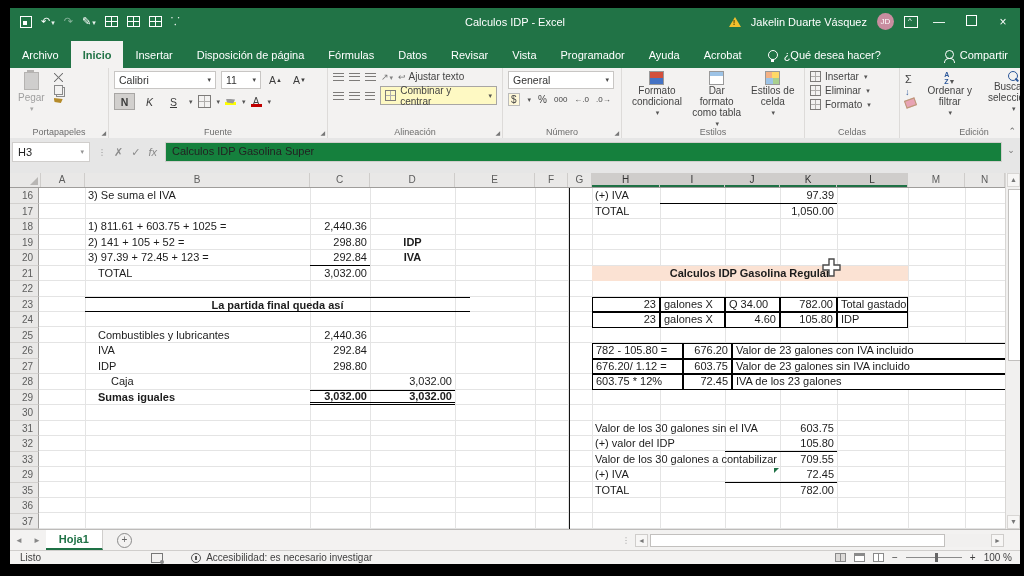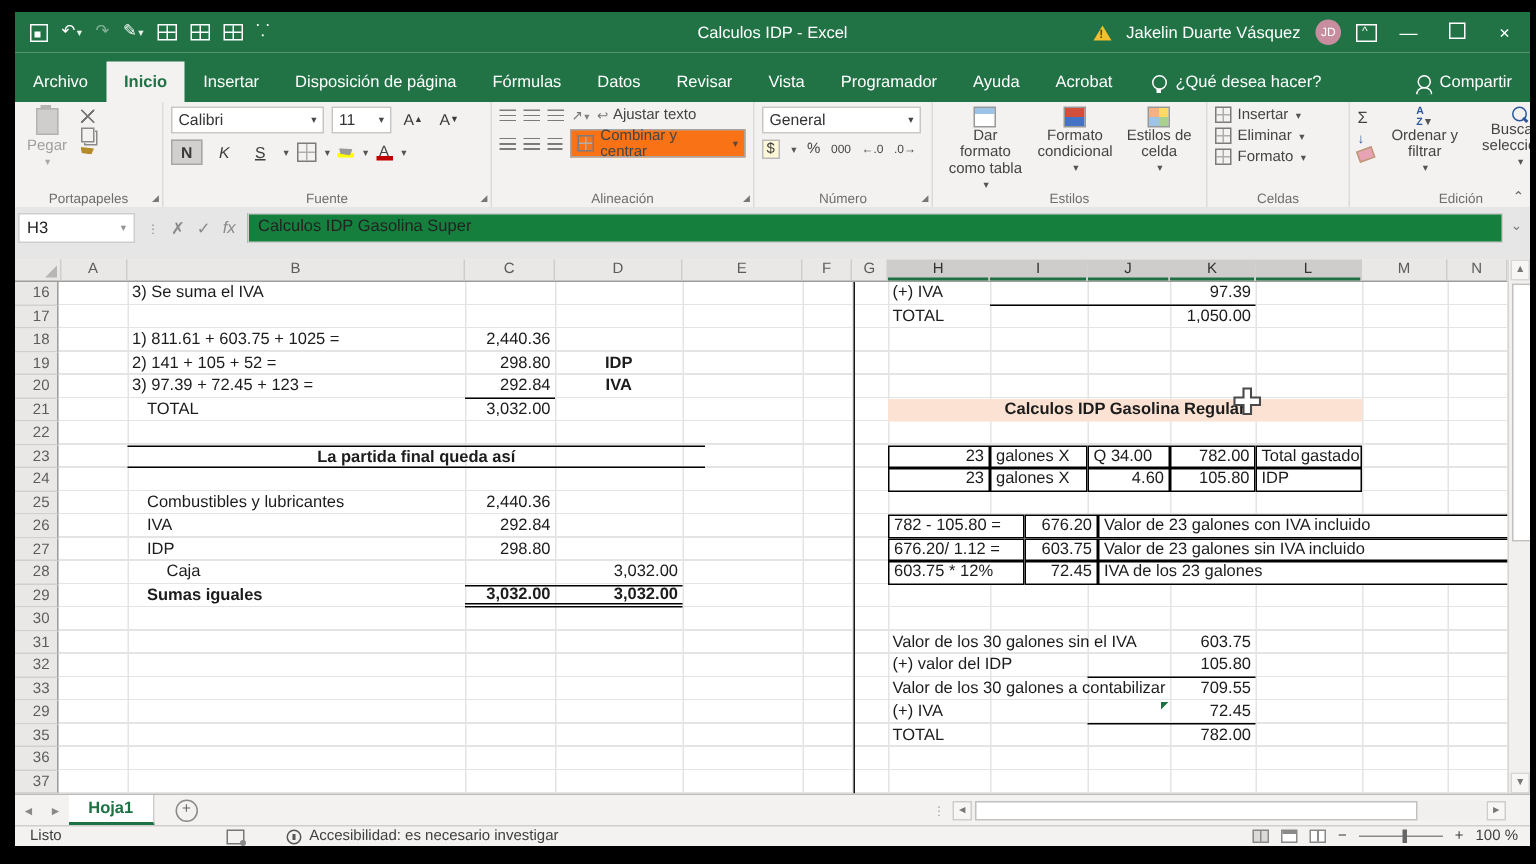--- a/index.html
+++ b/index.html
@@ -53,21 +53,21 @@
     linear-gradient(-45deg,transparent 44%,#777 46%,#777 54%,transparent 56%);}
   .ic-copy{width:7px;height:8px;border:1px solid #8a8a8a;box-shadow:2px 2px 0 -1px #f3f2f1,2px 2px 0 0 #8a8a8a;}
   .ic-brush{width:9px;height:5px;background:#b58b2a;clip-path:polygon(0 0,100% 20%,80% 100%,10% 80%);}
   .selbox{display:flex;align-items:center;justify-content:space-between;background:#fff;border:1px solid #c8c6c4;height:16px;padding:0 4px;font-size:10.5px;color:#333;}
   .btn{display:inline-flex;align-items:center;justify-content:center;min-width:15px;height:15px;padding:0 2px;font-size:10.5px;color:#3b3b3b;}
   .btn.pressed{background:#d2d0ce;border:1px solid #a8a6a4;}
   .ubar{display:inline-block;width:11px;height:3px;margin-top:-2px;}
   .ic-grid{width:11px;height:11px;border:1px solid #7d7b79;display:inline-block;
     background:linear-gradient(#b0aeac,#b0aeac) 50% 0/1px 100% no-repeat,linear-gradient(#b0aeac,#b0aeac) 0 50%/100% 1px no-repeat;}
   .ic-al{width:11px;height:8px;background:repeating-linear-gradient(to bottom,#7d7b79 0 1px,transparent 1px 3.5px);display:inline-block;}
-  .mergebtn{display:flex;align-items:center;gap:4px;background:#f97316;border:1px solid #a8a6a4;height:17px;padding:0 4px;}
+  .mergebtn{display:flex;align-items:center;gap:4px;background:#fef9c3;border:1px solid #a8a6a4;height:17px;padding:0 4px;}
   .ic-money{font-size:10px;border:1px solid #bbb;background:#fff8d9;padding:0 2px;line-height:11px;}
   .stylebig{display:flex;flex-direction:column;align-items:center;text-align:center;line-height:11px;padding:0 4px;}
   .ic-cond{width:13px;height:12px;background:linear-gradient(#d34f3c 0 50%,#4472c4 50% 100%);border:1px solid #999;}
   .ic-table{width:13px;height:12px;border:1px solid #999;background:linear-gradient(#9dc3e6 0 4px,#fff 4px);}
   .ic-cellst{width:13px;height:12px;border:1px solid #999;background:conic-gradient(#ffd966 0 25%,#a9d08e 0 50%,#9dc3e6 0 75%,#f4b183 0);}
   .cellrow{display:flex;align-items:center;gap:4px;margin-bottom:3px;}
   .ic-lens{width:8px;height:8px;border:1.5px solid #2b579a;border-radius:50%;position:relative;display:inline-block;}
   .ic-lens:after{content:"";position:absolute;left:6px;top:7px;width:4px;height:1.5px;background:#2b579a;transform:rotate(45deg);}
   .ic-eraser{width:9px;height:6px;background:#e8a3b4;border:1px solid #b97;transform:rotate(-20deg);}
   .azicon{font-size:7px;line-height:7px;color:#2b579a;font-weight:bold;text-align:left;}
@@ -281,27 +281,27 @@
         <span style="font-size:8px">←.0</span>
         <span style="font-size:8px">.0→</span>
       </div>
       <span class="glabel">Número</span>
       <span class="launcher">◢</span>
     </div>
 
     <div class="rgroup" style="width:172px">
       <div style="display:flex">
         <div class="stylebig" style="width:56px">
+          <span class="ic-cond"></span>
+          <span>Formato condicional</span>
+            <span class="dd">▾</span>
+        </div>
+        <div class="stylebig" style="width:56px">
           <span class="ic-table"></span>
           <span>Dar formato como tabla</span>
-            <span class="dd">▾</span>
-        </div>
-        <div class="stylebig" style="width:56px">
-          <span class="ic-cond"></span>
-          <span>Formato condicional</span>
             <span class="dd">▾</span>
         </div>
         <div class="stylebig" style="width:48px">
           <span class="ic-cellst"></span>
           <span>Estilos de celda</span>
             <span class="dd">▾</span>
         </div>
       </div>
       <span class="glabel">Estilos</span>
     </div>

